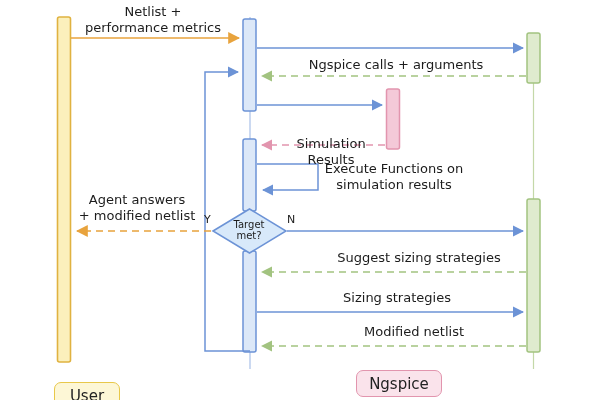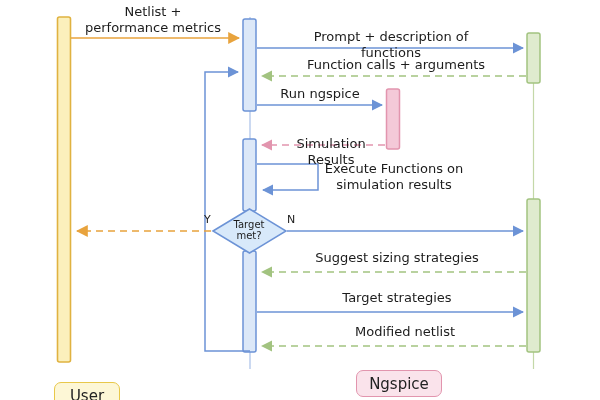--- a/index.html
+++ b/index.html
@@ -70,30 +70,30 @@
     <line x1="287" y1="231" x2="523" y2="231" stroke="#6C93D6" stroke-width="1.5" marker-end="url(#arr-blue)"></line>
     <line x1="526" y1="272" x2="262" y2="272" stroke="#A2C380" stroke-width="1.5" stroke-dasharray="7 5" marker-end="url(#arr-green)"></line>
     <line x1="257" y1="312" x2="523" y2="312" stroke="#6C93D6" stroke-width="1.5" marker-end="url(#arr-blue)"></line>
     <line x1="526" y1="346" x2="262" y2="346" stroke="#A2C380" stroke-width="1.5" stroke-dasharray="7 5" marker-end="url(#arr-green)"></line>
 
     <polygon points="213,231 249.5,209 286,231 249.5,253" fill="#D8E9FA" stroke="#6C93D6" stroke-width="1.5"></polygon>
   </svg>
 
   <div class="msg" style="left:153px; top:4px;">Netlist +
 performance metrics</div>
-  <div class="msg" style="left:391px; top:29px;">Prompt + description of functions</div>
-  <div class="msg" style="left:396px; top:57px;">Function calls + arguments</div>
-  <div class="msg" style="left:320px; top:86px;">Run ngspice</div>
+  <div class="msg" style="left:396px; top:57px;">Ngspice calls + arguments</div>
   <div class="msg" style="left:331px; top:108px;margin-top:28px;">Simulation
 Results</div>
   <div class="msg" style="left:394px; top:161px;">Execute Functions on
 simulation results</div>
-  <div class="msg" style="left:397px; top:250px;">Suggest sizing strategies</div>
-  <div class="msg" style="left:397px; top:290px;">Target strategies</div>
-  <div class="msg" style="left:405px; top:324px;">Modified netlist</div>
+  <div class="msg" style="left:137px; top:192px;">Agent answers
++ modified netlist</div>
+  <div class="msg" style="left:419px; top:250px;">Suggest sizing strategies</div>
+  <div class="msg" style="left:397px; top:290px;">Sizing strategies</div>
+  <div class="msg" style="left:414px; top:324px;">Modified netlist</div>
 
   <div class="decision-text" style="left:249px; top:219px;">Target
 met?</div>
   <div class="branch" style="left:204px; top:213px;">Y</div>
   <div class="branch" style="left:287px; top:213px;">N</div>
 
   <div class="actor actor-user">User</div>
   <div class="actor actor-ngspice">Ngspice</div>
 
 </div>

